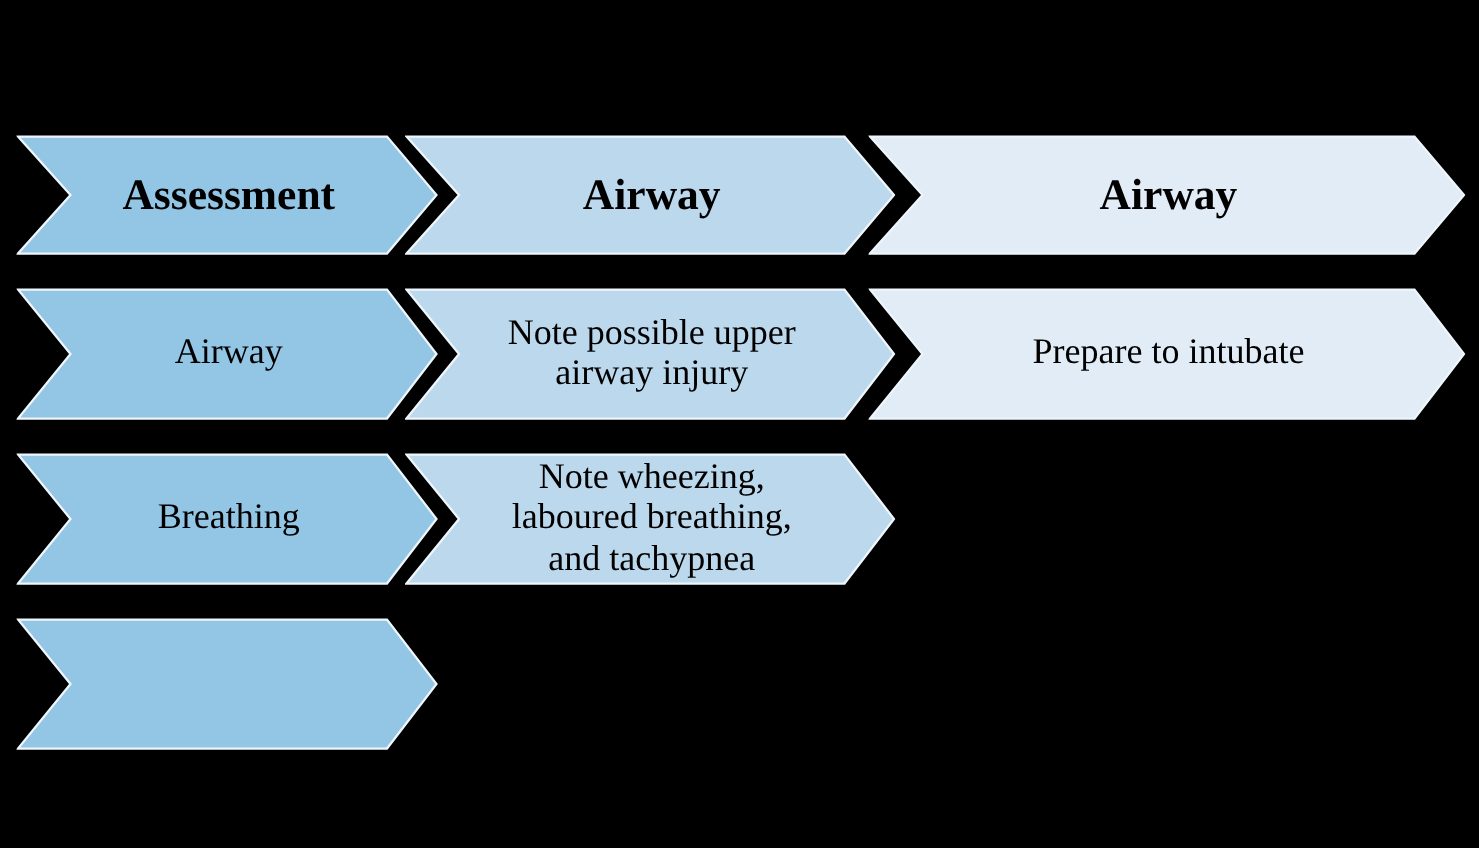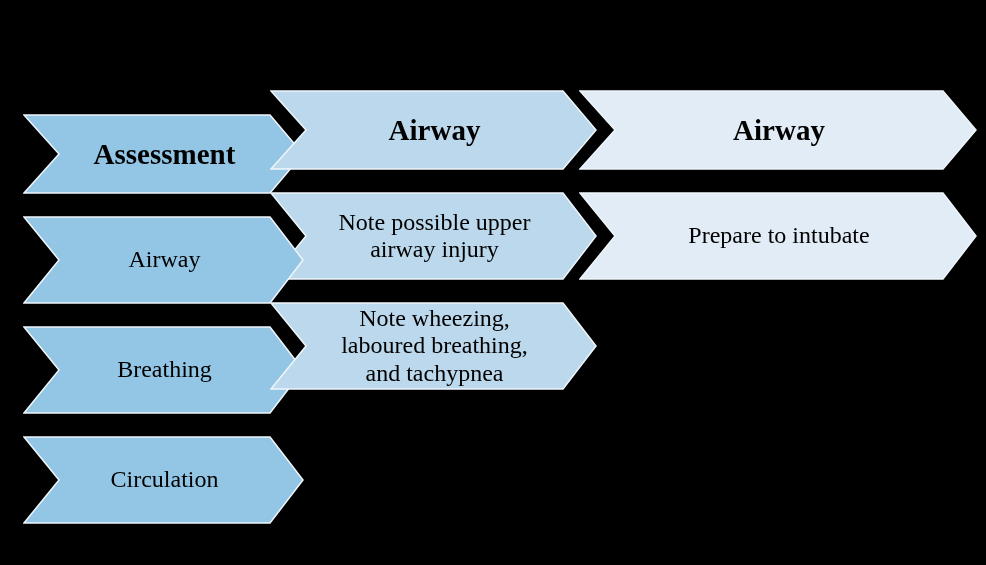--- a/index.html
+++ b/index.html
@@ -41,21 +41,21 @@
     z-index: 2;
   }
   .header-cell .label {
     font-weight: bold;
     font-size: 29px;
   }
   .body-cell .label {
     font-size: 24px;
   }
   
-  .col1 { left: 23px;  width: 281px; margin-top: 24px; }
+  .col1 { left: 11px;  width: 281px; }
   .col2 { left: 270px; width: 327px; }
   .col3 { left: 579px; width: 398px; }
   
   .rowH { top: 90px;  height: 80px; }
   .row1 { top: 192px; height: 88px; }
   .row2 { top: 302px; height: 88px; font-family: Liberation Serif, serif; }
   .row3 { top: 412px; height: 88px; }
 </style>
 </head>
 <body>
@@ -113,16 +113,15 @@
       </svg>
     <div class="label">Note wheezing,
 laboured breathing,
 and tachypnea</div>
   </div>
 
   <div class="chev body-cell col1 row3">
     <svg viewBox="0 0 281 88">
         <polygon stroke-width="1.5" points="1,1 247,1 280,44 247,87 1,87 36,44" fill="#93C5E5" stroke="#EFF6FB"></polygon>
       </svg>
-    <div class="label">Circulation</div>
   </div>
 
 </div>
 
 </body></html>

